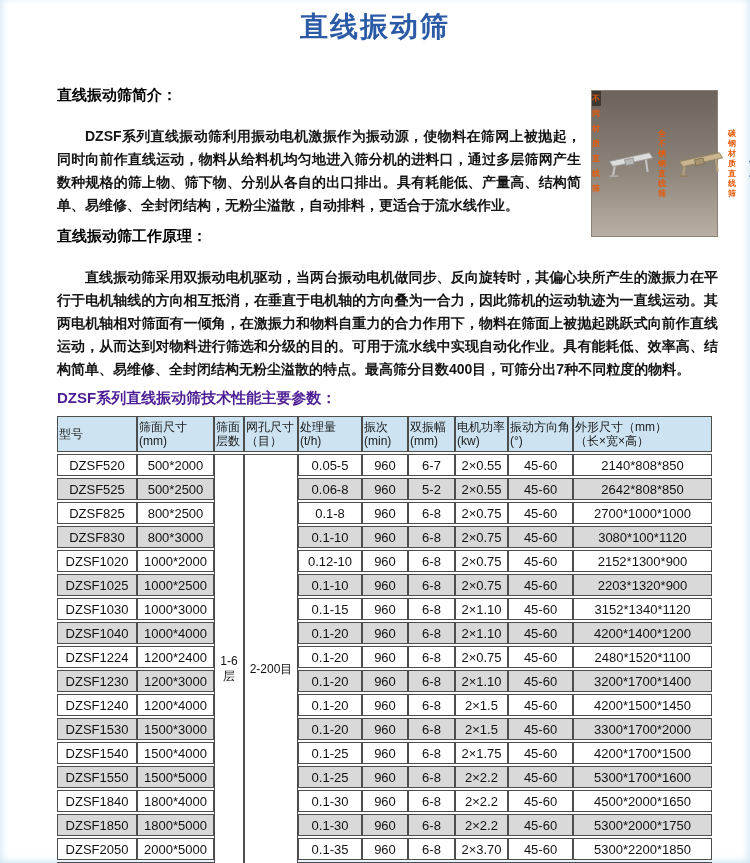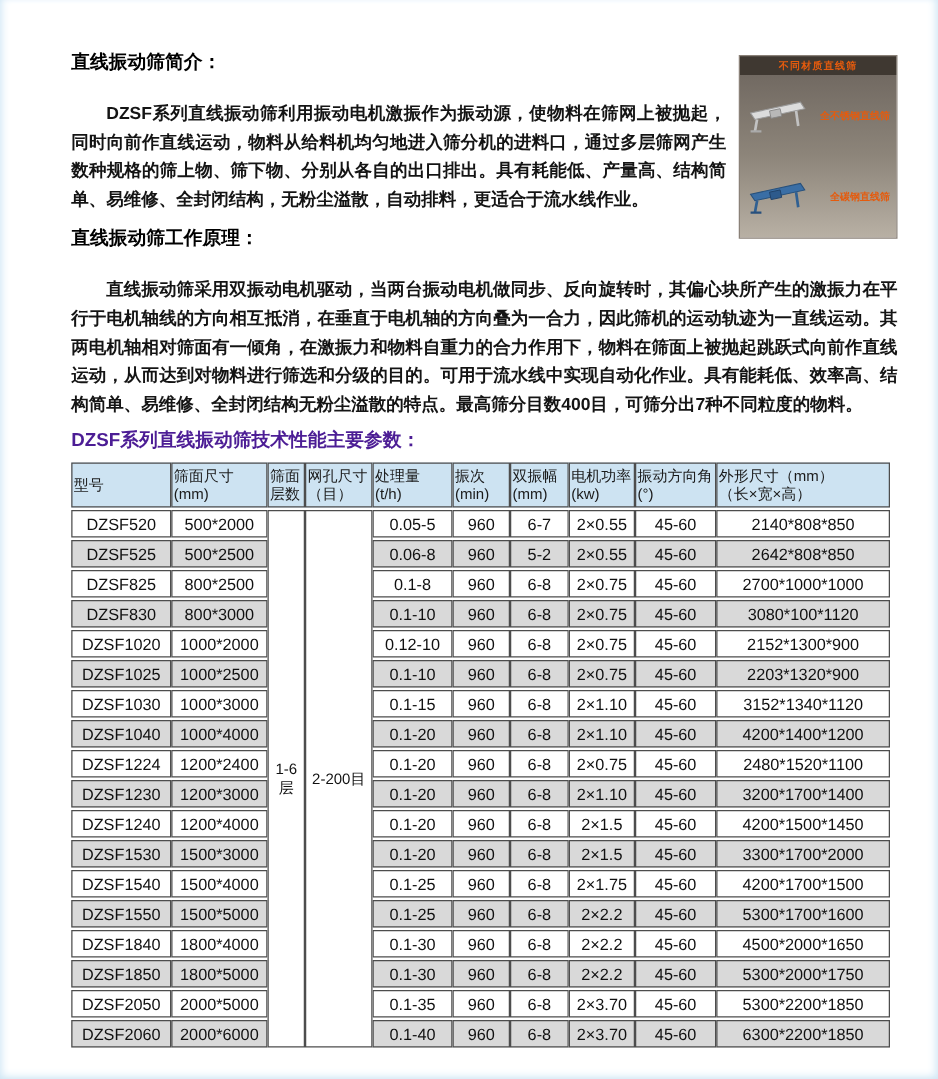--- a/index.html
+++ b/index.html
@@ -43,21 +43,21 @@
     font-weight:600;
     margin-top:20px;
   }
   
   .photo {
     float:right;
     width:127px; height:147px;
     margin:4px 0 6px 10px;
     background:linear-gradient(180deg,#6b635c 0%, #8d857a 55%, #b8b0a4 100%);
     border:1px solid #8a8178;
-    display:flex; flex-direction:column;
+    display:flex; flex-direction:row;
   }
   .photo-banner {
     height:15px;
     background:#3f3831;
     color:#e55b0d;
     font-size:8px;
     font-weight:bold;
     text-align:center;
     line-height:15px;
     letter-spacing:1px;
@@ -117,34 +117,45 @@
     background:#fff !important;
     font-size:12px;
     vertical-align:middle;
   }
 </style>
 </head>
 <body>
 
 <div class="page">
 
+  <div class="title">直线振动筛</div>
 
   <div class="content">
 
     <div class="photo">
       <div class="photo-banner">不同材质直线筛</div>
       <div class="photo-row">
         <svg class="machine" viewBox="0 0 60 34">
           <polygon points="4,14 50,4 54,10 8,20" fill="#dcdcdc" stroke="#9a9a9a" stroke-width="1"></polygon>
           <rect x="22" y="11" width="10" height="7" fill="#b8b8b8" stroke="#888" stroke-width="0.8" transform="rotate(-12 27 14)"></rect>
           <line x1="10" y1="20" x2="8" y2="31" stroke="#c2c2c2" stroke-width="2.5"></line>
           <line x1="46" y1="12" x2="48" y2="26" stroke="#c2c2c2" stroke-width="2.5"></line>
           <line x1="4" y1="31" x2="14" y2="31" stroke="#aaa" stroke-width="2"></line>
         </svg>
         <span class="photo-label">全不锈钢直线筛</span>
+      </div>
+      <div class="photo-row">
+        <svg class="machine" viewBox="0 0 60 34">
+          <polygon points="4,14 50,4 54,10 8,20" fill="#c9b48e" stroke="#8f7f5f" stroke-width="1"></polygon>
+          <rect x="22" y="11" width="10" height="7" fill="#a8946e" stroke="#776a4e" stroke-width="0.8" transform="rotate(-12 27 14)"></rect>
+          <line x1="10" y1="20" x2="8" y2="31" stroke="#b3a07a" stroke-width="2.5"></line>
+          <line x1="46" y1="12" x2="48" y2="26" stroke="#b3a07a" stroke-width="2.5"></line>
+          <line x1="4" y1="31" x2="14" y2="31" stroke="#94825f" stroke-width="2"></line>
+        </svg>
+        <span class="photo-label">碳钢材质直线筛</span>
       </div>
       <div class="photo-row">
         <svg class="machine" viewBox="0 0 60 34">
           <polygon points="4,14 50,4 54,10 8,20" fill="#3a6ea5" stroke="#28517c" stroke-width="1"></polygon>
           <rect x="22" y="11" width="10" height="7" fill="#2d5a8c" stroke="#1f4066" stroke-width="0.8" transform="rotate(-12 27 14)"></rect>
           <line x1="10" y1="20" x2="8" y2="31" stroke="#306092" stroke-width="2.5"></line>
           <line x1="46" y1="12" x2="48" y2="26" stroke="#306092" stroke-width="2.5"></line>
           <line x1="4" y1="31" x2="14" y2="31" stroke="#274f7c" stroke-width="2"></line>
         </svg>
         <span class="photo-label">全碳钢直线筛</span>

